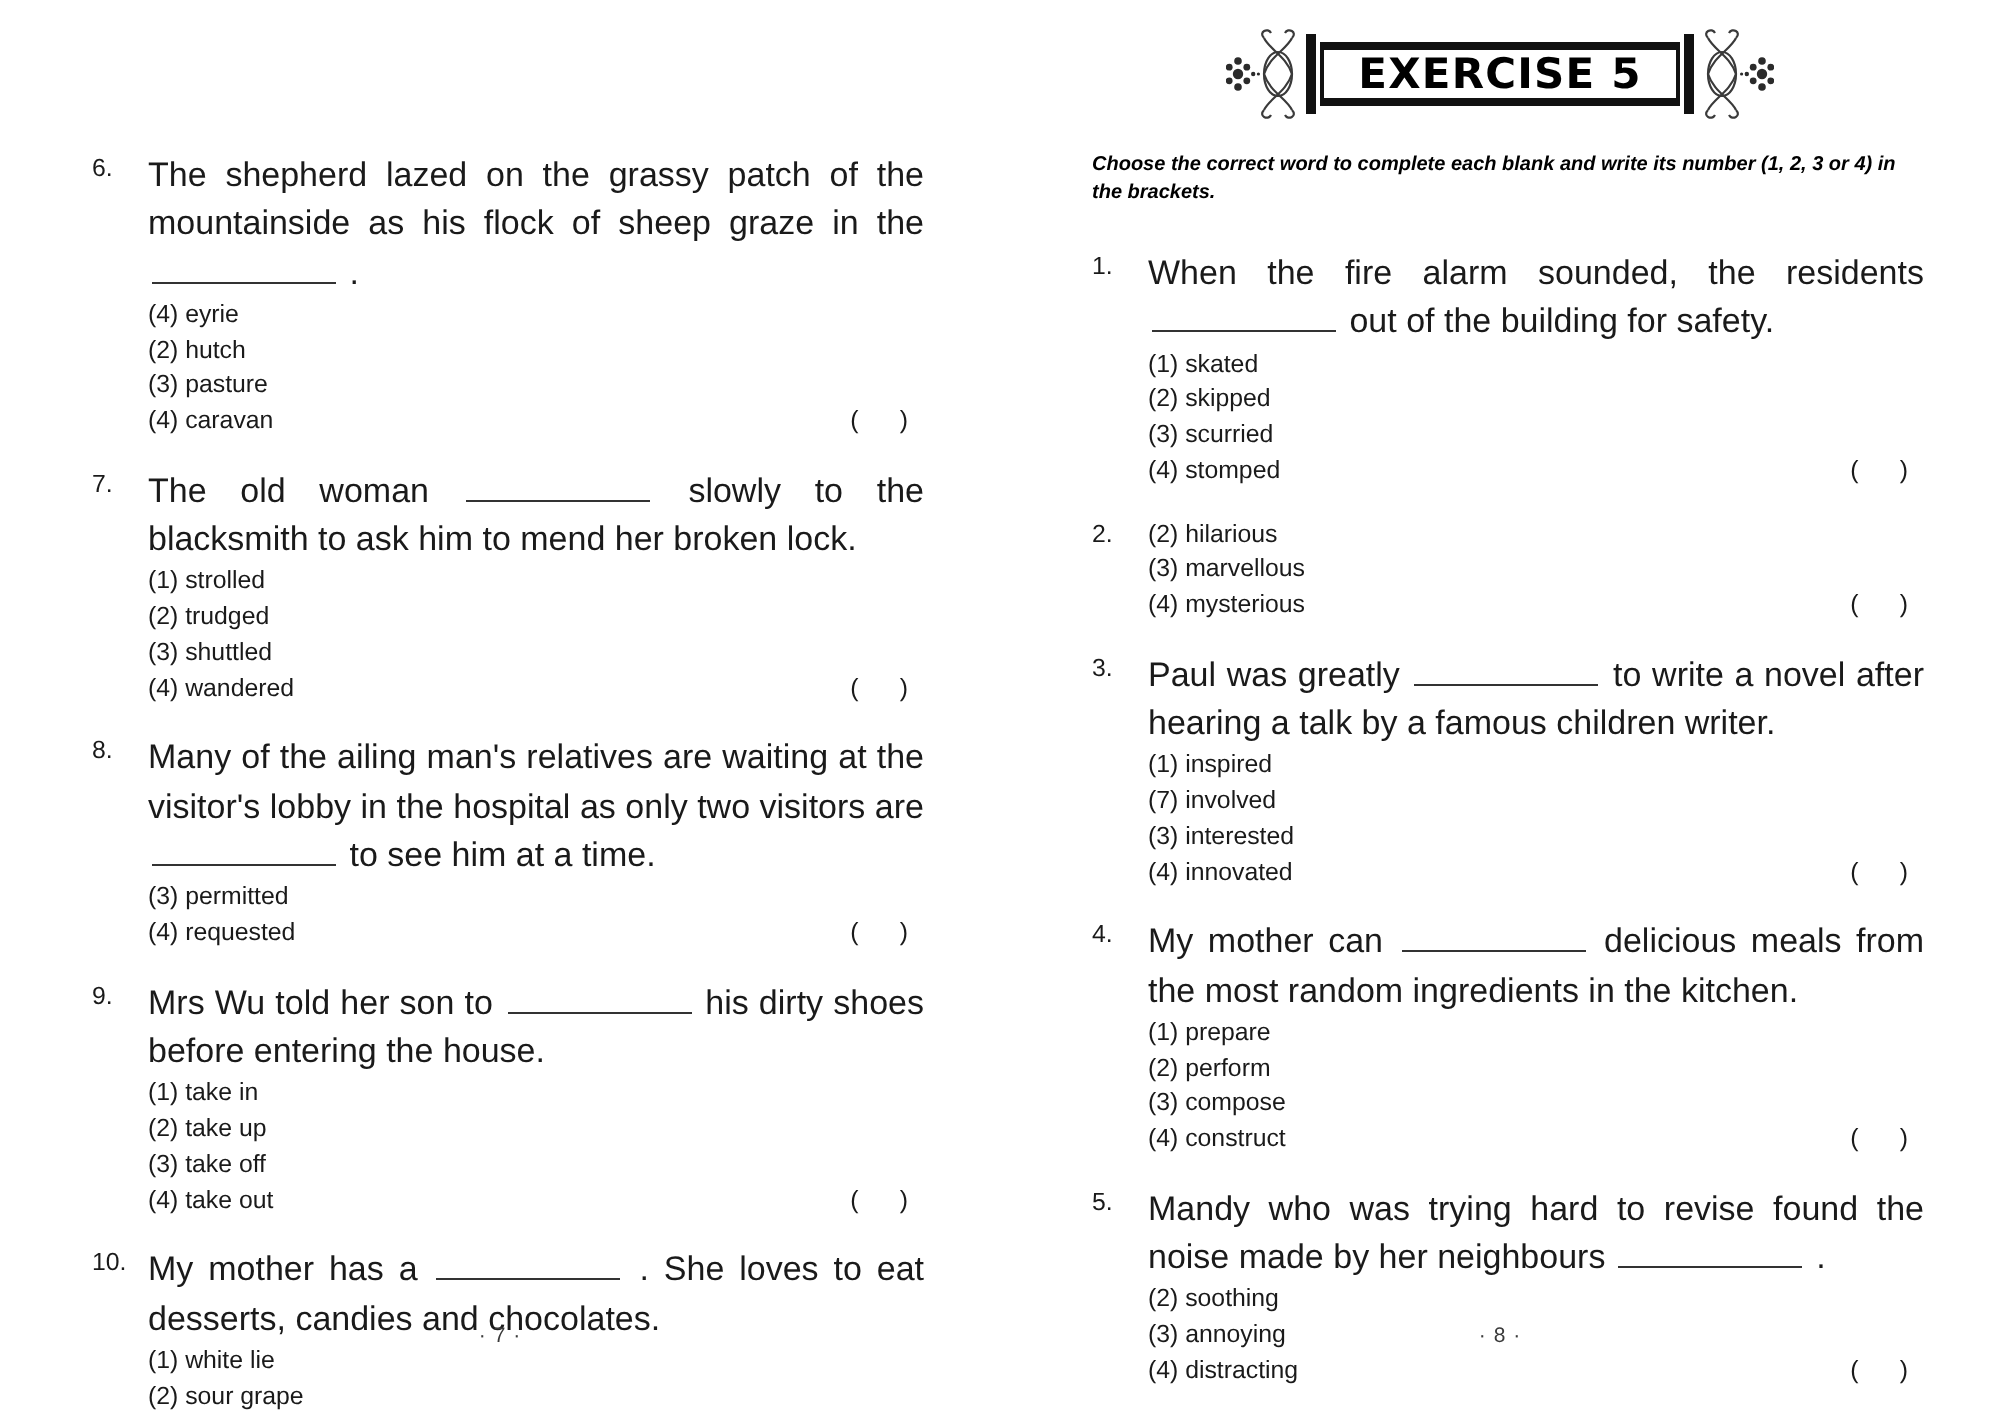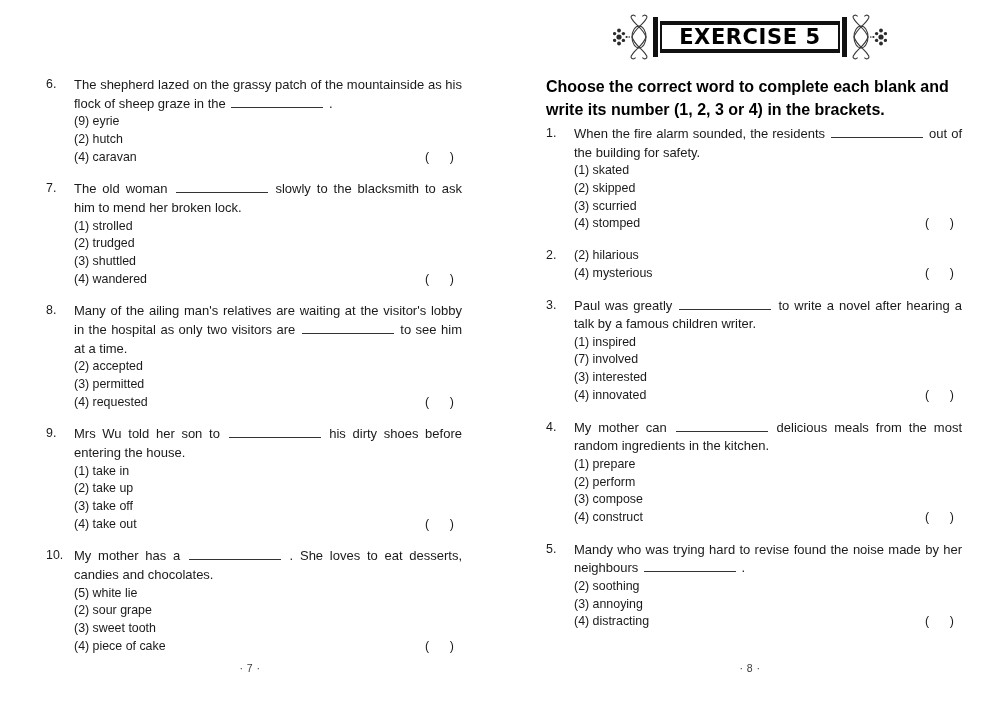--- a/index.html
+++ b/index.html
@@ -79,24 +79,25 @@
     color: #000;
     white-space: nowrap;
   }
 
   
   .instruction {
     position: absolute;
     top: 76px;
     left: 46px;
     right: 38px;
-    font-size: 16px;
+    font-size: 10px;
     font-weight: bold;
     line-height: 1.42;
     color: #000;
+    font-style: italic;
   }
 
   
   .qlist {
     position: absolute;
     left: 46px;
     right: 38px;
   }
   .qlist-left  { top: 76px; }
   .qlist-right { top: 125px; }
@@ -114,21 +115,21 @@
     text-align: left;
     font-size: 12.4px;
     line-height: 1.43;
   }
   .q-num.two-digit { letter-spacing: 0; }
   .q-body {
     flex: 1 1 auto;
     min-width: 0;
   }
   .q-text {
-    font-size: 13px;
+    font-size: 17px;
     line-height: 1.43;
     text-align: justify;
     text-justify: inter-word;
   }
   .q-text .blank {
     display: inline-block;
     border-bottom: 1px solid #333;
     width: 92px;
     height: 0.92em;
     vertical-align: baseline;
@@ -172,26 +173,29 @@
 
   <div class="page page-left">
     <div class="qlist qlist-left">
         <div class="question">
           <div class="q-head">
             <div class="q-num">6.</div>
             <div class="q-body">
               <div class="q-text">The shepherd lazed on the grassy patch of the mountainside as his flock of sheep graze in the <span class="blank"></span> .</div>
               <div class="options">
                 <div class="opt-row">
-                  <span class="opt-text">(9) eyrie</span>
+                  <span class="opt-text">(4) eyrie</span>
                 </div>
                 <div class="opt-row">
                   <span class="opt-text">(2) hutch</span>
                 </div>
                 <div class="opt-row">
+                  <span class="opt-text">(3) pasture</span>
+                </div>
+                <div class="opt-row">
                   <span class="opt-text">(4) caravan</span>
                   <span class="brackets">(      )</span>
                 </div>
               </div>
             </div>
           </div>
         </div>
         <div class="question">
           <div class="q-head">
             <div class="q-num">7.</div>
@@ -215,23 +219,20 @@
             </div>
           </div>
         </div>
         <div class="question">
           <div class="q-head">
             <div class="q-num">8.</div>
             <div class="q-body">
               <div class="q-text">Many of the ailing man's relatives are waiting at the visitor's lobby in the hospital as only two visitors are <span class="blank"></span> to see him at a time.</div>
               <div class="options">
                 <div class="opt-row">
-                  <span class="opt-text">(2) accepted</span>
-                </div>
-                <div class="opt-row">
                   <span class="opt-text">(3) permitted</span>
                 </div>
                 <div class="opt-row">
                   <span class="opt-text">(4) requested</span>
                   <span class="brackets">(      )</span>
                 </div>
               </div>
             </div>
           </div>
         </div>
@@ -258,21 +259,21 @@
             </div>
           </div>
         </div>
         <div class="question">
           <div class="q-head">
             <div class="q-num two-digit">10.</div>
             <div class="q-body">
               <div class="q-text">My mother has a <span class="blank"></span> . She loves to eat desserts, candies and chocolates.</div>
               <div class="options">
                 <div class="opt-row">
-                  <span class="opt-text">(5) white lie</span>
+                  <span class="opt-text">(1) white lie</span>
                 </div>
                 <div class="opt-row">
                   <span class="opt-text">(2) sour grape</span>
                 </div>
                 <div class="opt-row">
                   <span class="opt-text">(3) sweet tooth</span>
                 </div>
                 <div class="opt-row">
                   <span class="opt-text">(4) piece of cake</span>
                   <span class="brackets">(      )</span>
@@ -379,20 +380,23 @@
         </div>
         <div class="question">
           <div class="q-head">
             <div class="q-num">2.</div>
             <div class="q-body">
               <div class="options">
                 <div class="opt-row">
                   <span class="opt-text">(2) hilarious</span>
                 </div>
                 <div class="opt-row">
+                  <span class="opt-text">(3) marvellous</span>
+                </div>
+                <div class="opt-row">
                   <span class="opt-text">(4) mysterious</span>
                   <span class="brackets">(      )</span>
                 </div>
               </div>
             </div>
           </div>
         </div>
         <div class="question">
           <div class="q-head">
             <div class="q-num">3.</div>

